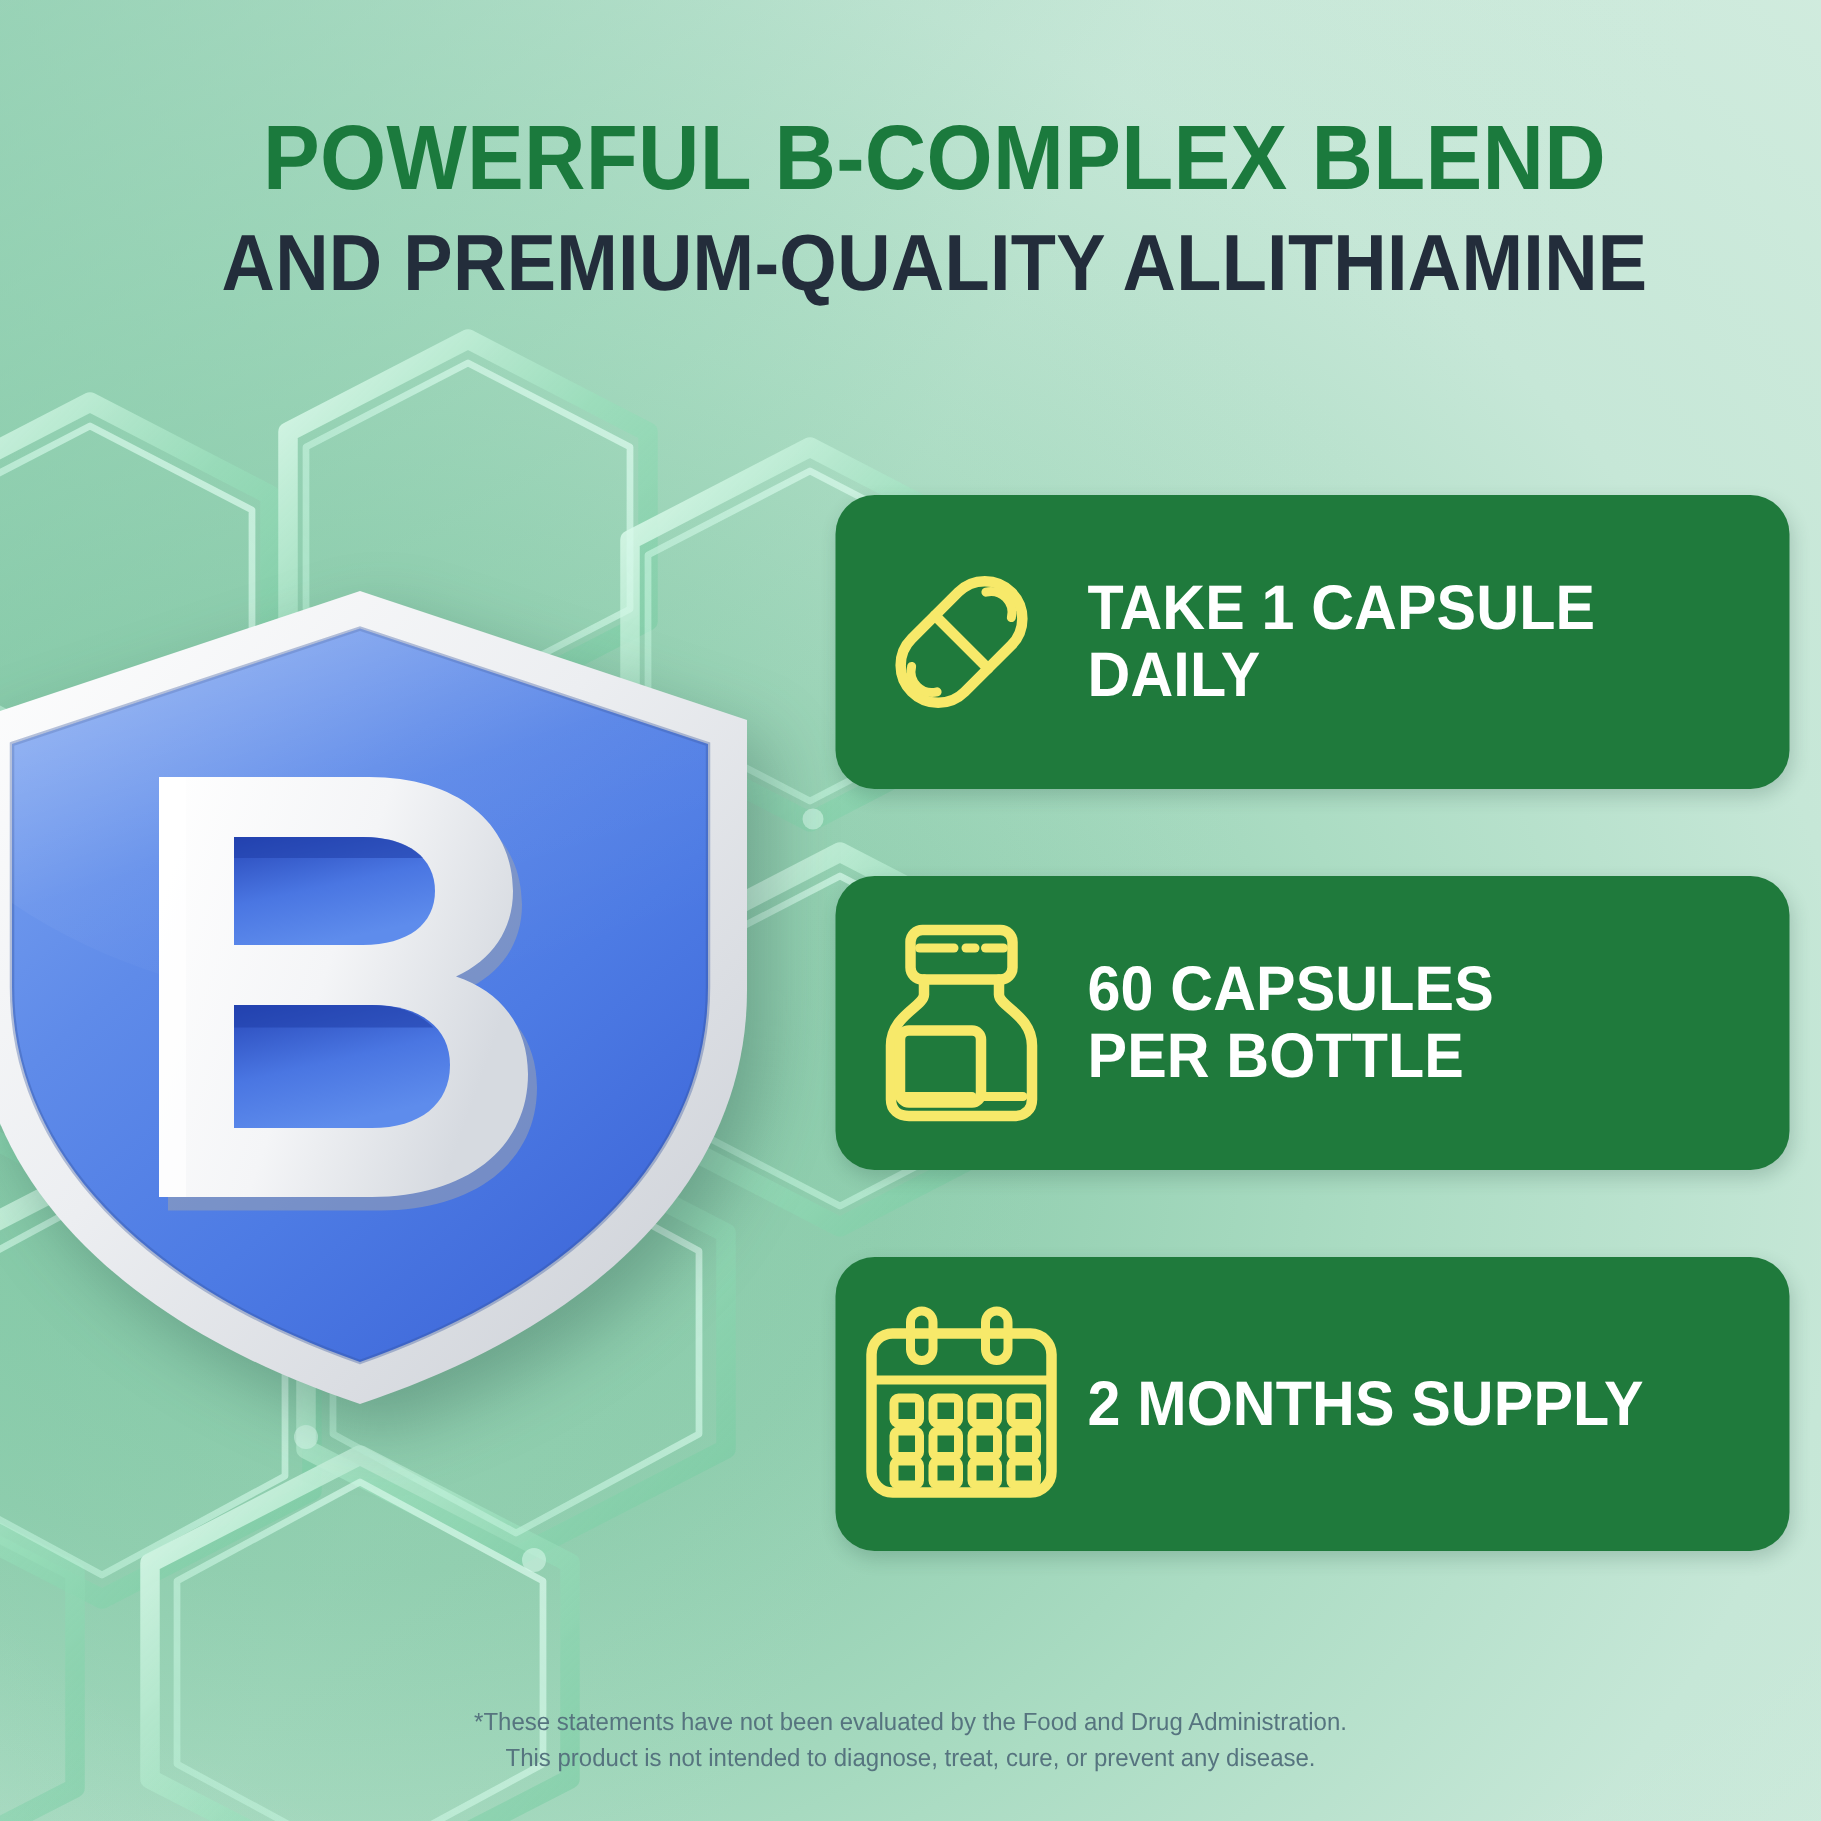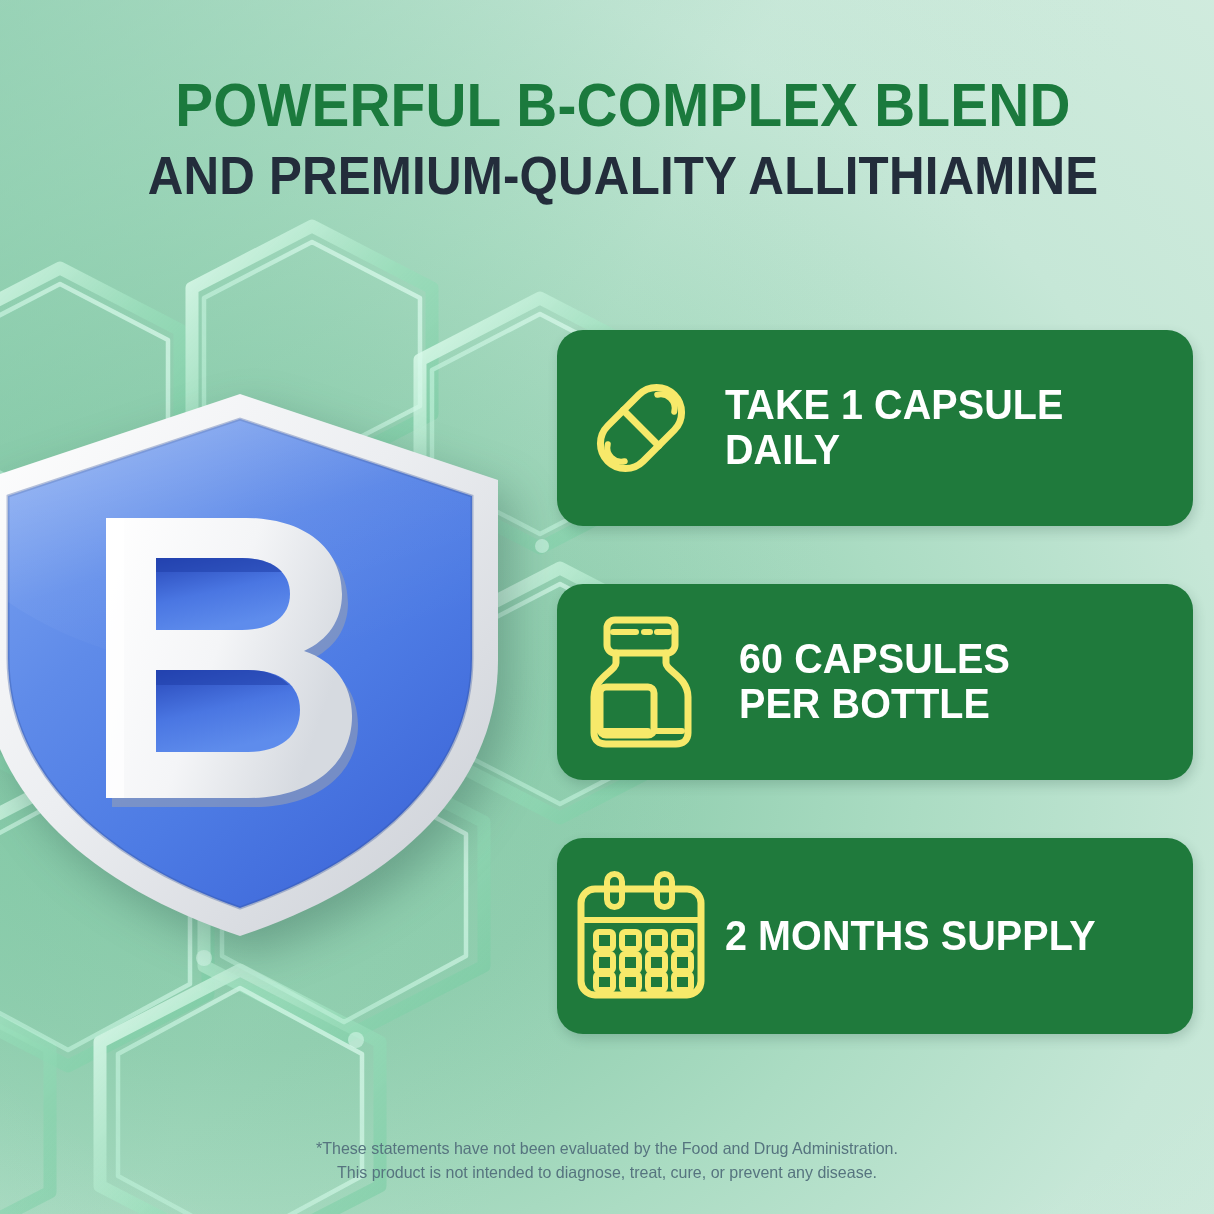--- a/index.html
+++ b/index.html
@@ -211,21 +211,21 @@
           <path d="M29 76 A14 14 0 0 1 29 52" stroke-width="6"></path>
         </g>
       </svg>
     </div>
     <div class="card-text">
       <div>TAKE 1 CAPSULE</div>
       <div>DAILY</div>
     </div>
   </div>
 
-  <div class="card card-2" style="background:#1f7a3c;gap:14px;">
+  <div class="card card-2" style="background:#1f7a3c;">
     <div class="card-icon">
       <svg width="122" height="134" viewBox="0 0 122 134" fill="none" stroke="#f7e96a" stroke-width="7" stroke-linecap="round" stroke-linejoin="round">
 
         <rect x="27" y="5" width="68" height="33" rx="8" ry="8"></rect>
         <line x1="33" y1="17" x2="56" y2="17" stroke-width="6"></line>
         <line x1="64" y1="17" x2="70" y2="17" stroke-width="6"></line>
         <line x1="77" y1="17" x2="89" y2="17" stroke-width="6"></line>
 
         <path d="M36 38 L36 48 C36 56 14 62 14 82 L14 118 C14 125 19 129 26 129
                  L96 129 C103 129 108 125 108 118 L108 82 C108 62 86 56 86 48 L86 38"></path>

